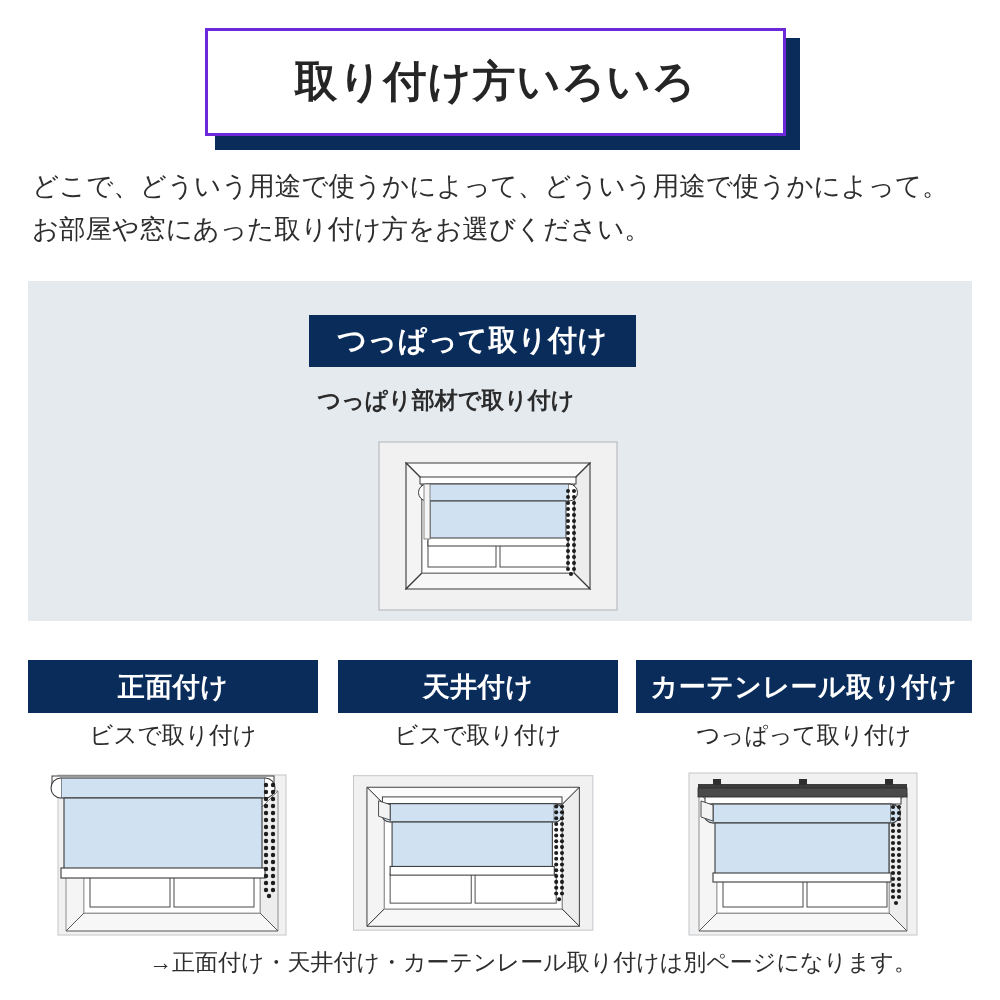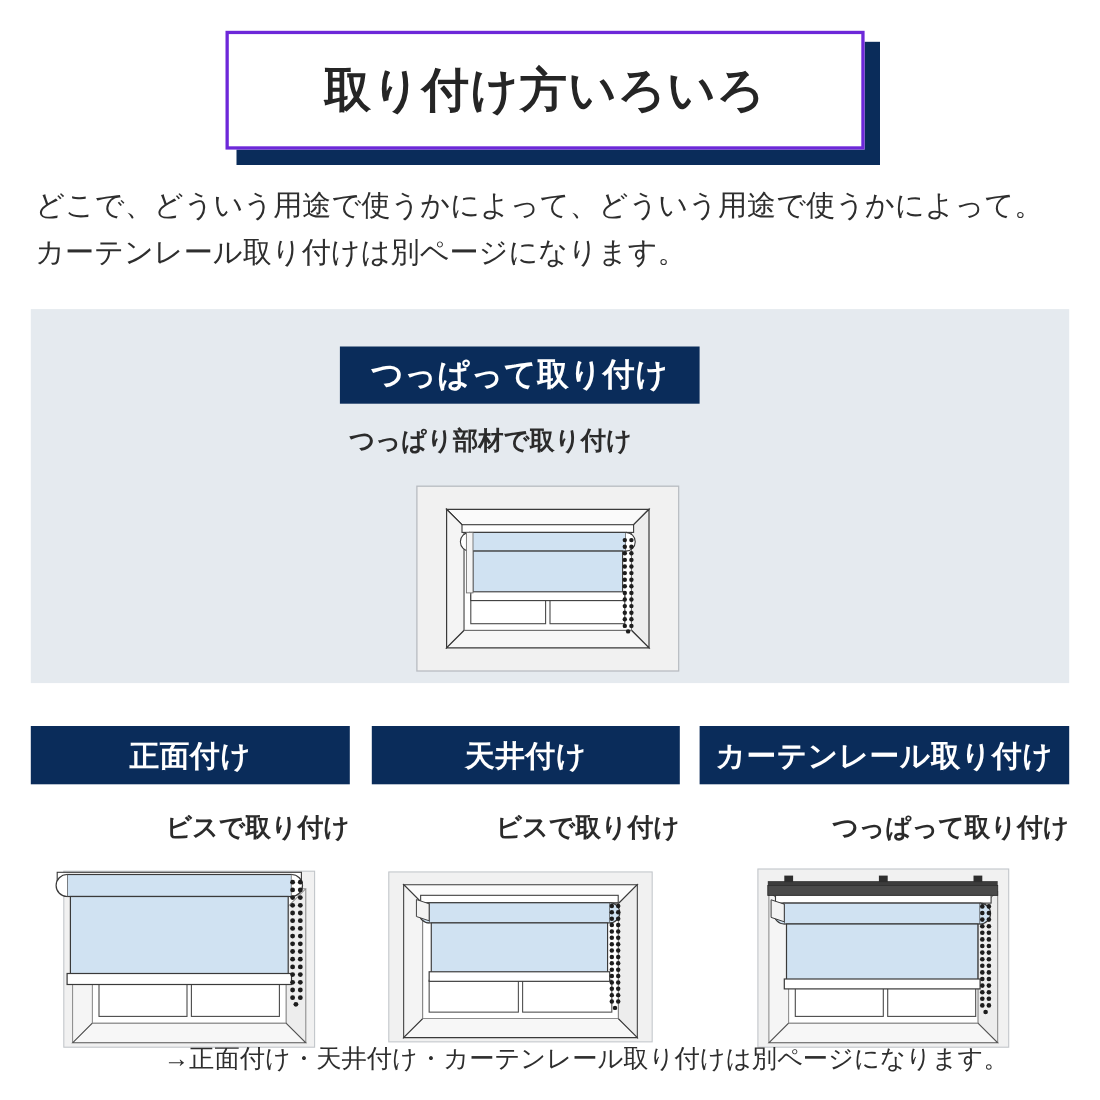--- a/index.html
+++ b/index.html
@@ -65,22 +65,22 @@
   
   .col{position:absolute;top:660px;}
   .col-1{left:28px;width:290px;}
   .col-2{left:338px;width:280px;}
   .col-3{left:636px;width:336px;}
   .col-banner{
     height:53px;font-size:27px;letter-spacing:0.5px;
     position:relative;width:100%;
   }
   .col-sub{
-    margin-top:23px;text-align:right;
-    font-size:23.5px;font-weight:bold;color:#2b2b2b;white-space:nowrap;
+    margin-top:6px;text-align:center;
+    font-size:23.5px;font-weight:normal;color:#2b2b2b;white-space:nowrap;
   }
   .col-illus{margin-top:12px;width:100%;height:175px;}
 
   
   .footnote{
     position:absolute;left:0;top:947px;width:1000px;text-align:center;
     font-size:23px;color:#2e2e2e;padding-left:33px;
   }
 </style>
 </head>
@@ -90,21 +90,21 @@
 
   <div class="title-wrap">
     <div class="title-shadow"></div>
     <div class="title-box">
       <span class="title-text">取り付け方いろいろ</span>
     </div>
   </div>
 
   <div class="lead">
     <div>どこで、どういう用途で使うかによって、どういう用途で使うかによって。</div>
-    <div>カーテンレール取り付けは別ページになります。</div>
+    <div>お部屋や窓にあった取り付け方をお選びください。</div>
   </div>
 
   <div class="main-panel"></div>
 
   <div class="banner main-banner">
     <span>つっぱって取り付け</span>
   </div>
 
   <div class="main-sub">つっぱり部材で取り付け</div>
 

